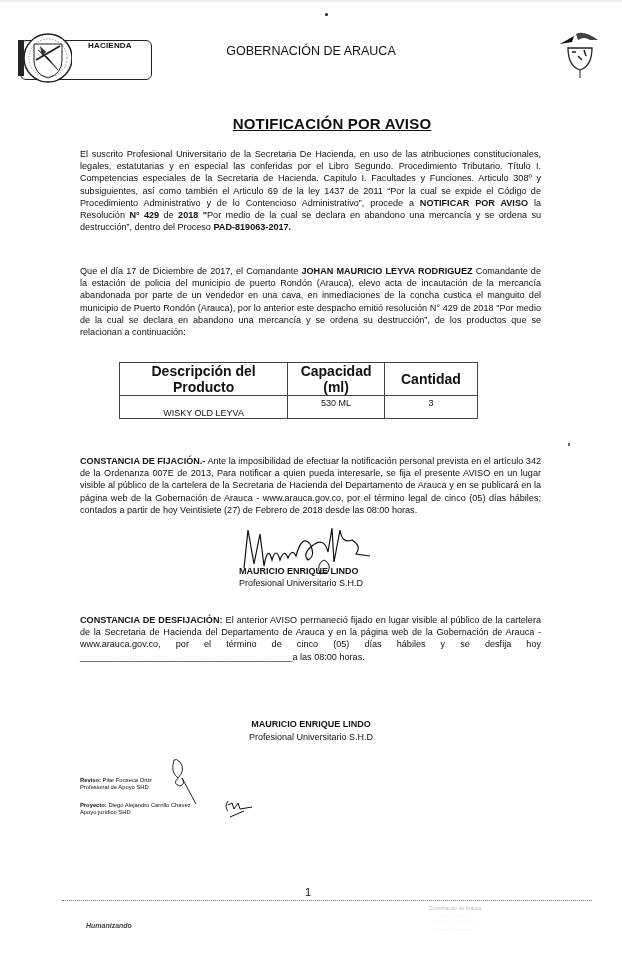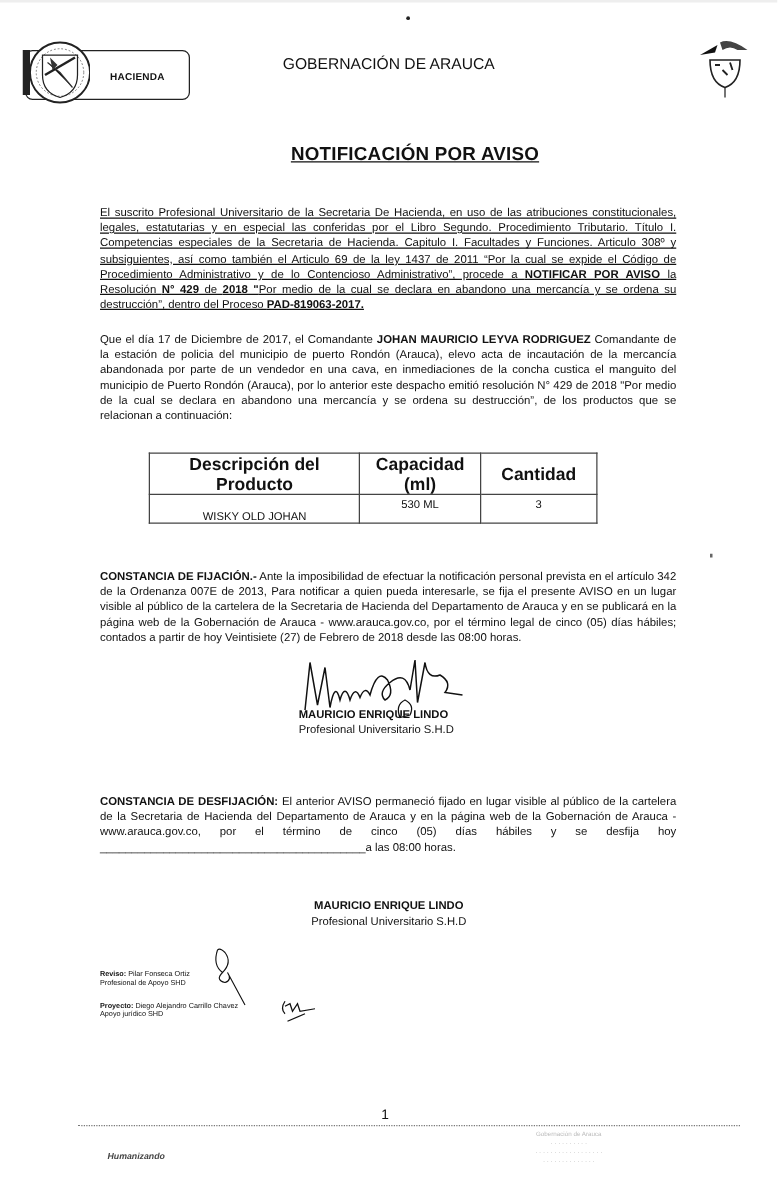--- a/index.html
+++ b/index.html
@@ -4,37 +4,37 @@
 <style>
   html, body { margin: 0; padding: 0; background: #ffffff; }
   body { width: 622px; height: 962px; position: relative; overflow: hidden;
          font-family: "Liberation Sans", sans-serif; color: #111; }
   .page { position: absolute; left: 0; top: 0; width: 622px; height: 962px; background: #fff; }
   .topline { position:absolute; left:0; top:0; width:622px; height:2px; background:#eee; }
   .dot { position:absolute; left:325px; top:13px; width:3px; height:3px; background:#222; border-radius:50%; }
 
   .hac-box { position:absolute; left:20px; top:40px; width:130px; height:38px; border:1.5px solid #222; border-radius:6px; }
   .hac-seal { position:absolute; left:18px; top:30px; width:54px; height:56px; }
-  .hac-label { position:absolute; left:88px; top:57px; font-size:8px; font-weight:bold; letter-spacing:0.2px; }
+  .hac-label { position:absolute; left:88px; top:41px; font-size:8px; font-weight:bold; letter-spacing:0.2px; }
 
   .gov-title { position:absolute; left:0; width:622px; text-align:center; font-size:12.5px; }
   .gov-title.t1 { top:44px; }
   .gov-title.t2 { top:59px; }
   .crest { position:absolute; left:558px; top:30px; width:46px; height:52px; }
 
   .doc-title { position:absolute; left:0; width:622px; top:115px; text-align:center;
                font-weight:bold; font-size:15px; text-decoration:underline; letter-spacing:0.2px;margin-left:21px; }
 
   .para { position:absolute; left:80px; width:461px; font-size:9.1px; line-height:12.2px; text-align:justify; }
   .para b { font-weight:bold; }
-  .p1 { top:164px;text-decoration:underline; }
+  .p1 { top:148px; }
   .p2 { top:265px; }
   .p3 { top:410px; }
   .p4 { top:455px; }
-  .p5 { top:614px;margin-top:21px; }
+  .p5 { top:614px; }
 
   table.prod { position:absolute; left:119px; top:362px; width:359px; border-collapse:collapse; font-size:9px; }
   table.prod th, table.prod td { border:1px solid #444; text-align:center; padding:0; }
   table.prod th { font-weight:bold; height:12px; font-size:14px; }
   table.prod td { height:20px; vertical-align:middle; }
   table.prod td.desc { vertical-align:bottom; padding-bottom:0; }
   table.prod td.cap { vertical-align:top; padding-top:2px; }
   table.prod td.qty { vertical-align:top; padding-top:2px; }
 
   .sig1 { position:absolute; left:232px; top:524px; width:160px; height:54px; }
@@ -95,21 +95,21 @@
   <table class="prod">
     <thead>
       <tr>
         <th style="width:47%">Descripción del Producto</th>
         <th style="width:27%">Capacidad (ml)</th>
         <th style="width:26%">Cantidad</th>
       </tr>
     </thead>
     <tbody>
       <tr>
-        <td class="desc">WISKY OLD JOHAN</td>
+        <td class="desc">WISKY OLD LEYVA</td>
         <td class="cap">530 ML</td>
         <td class="qty">3</td>
       </tr>
     </tbody>
   </table>
 
   <div class="stray"></div>
 
   <div class="para p4"><b>CONSTANCIA DE FIJACIÓN.-</b><span> Ante la imposibilidad de efectuar la notificación personal prevista en el artículo 342 de la Ordenanza 007E de 2013,  Para notificar a quien pueda interesarle, se fija el presente AVISO en un lugar visible al público de la cartelera de la Secretaria de Hacienda del Departamento de Arauca y en se publicará en la página web de la Gobernación de Arauca - www.arauca.gov.co, por el término legal de cinco (05) días hábiles; contados a partir de hoy Veintisiete (27) de Febrero  de 2018 desde las 08:00 horas.</span></div>
 

